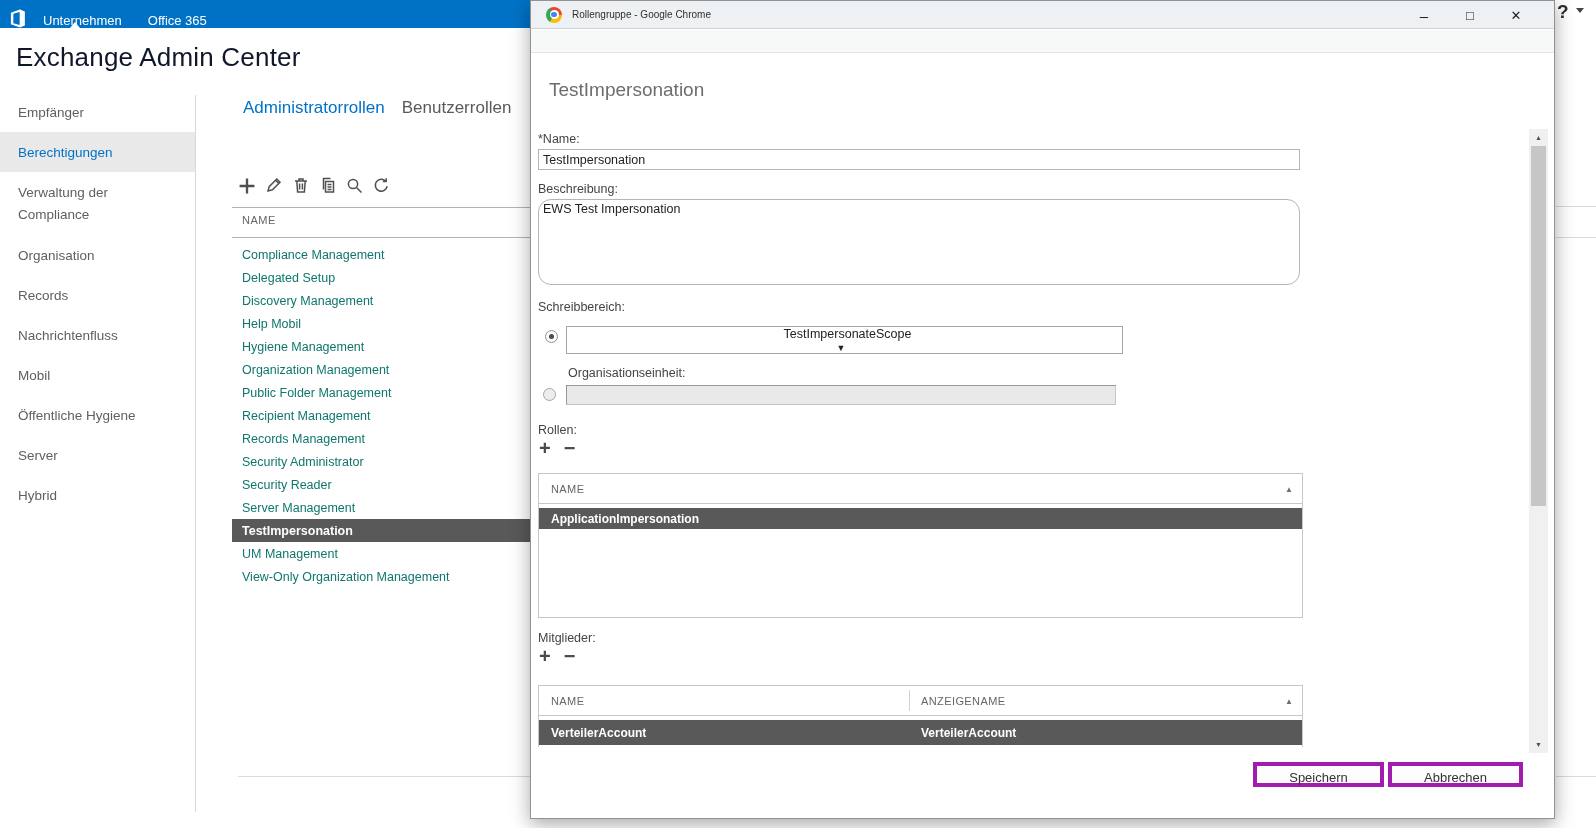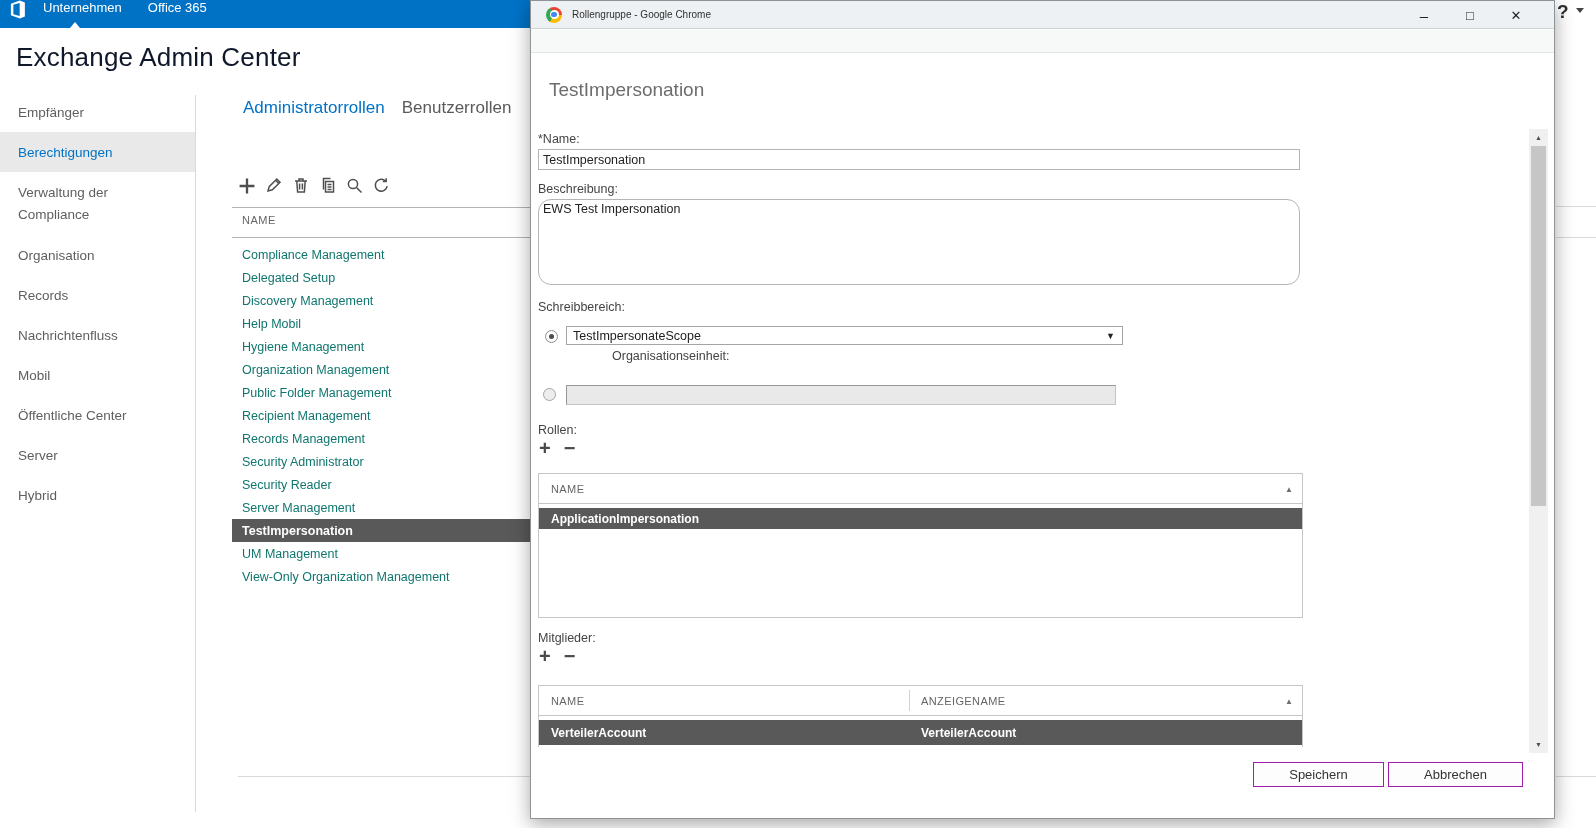--- a/index.html
+++ b/index.html
@@ -2,21 +2,21 @@
 <html><head>
 <meta charset="utf-8">
 <style>
   * { margin:0; padding:0; box-sizing:border-box; }
   html,body { width:1596px; height:828px; }
   body {
     position:relative; overflow:hidden; background:#fff;
     font-family:"Liberation Sans", sans-serif; color:#333;
   }
   
-  .suitebar { position:absolute; left:0; top:0; width:530px; height:28px; background:#0072c6; display:flex; align-items:flex-start; }
+  .suitebar { position:absolute; left:0; top:0; width:530px; height:28px; background:#0072c6; display:flex; align-items:flex-end; }
   .o-logo { margin-left:9px; display:flex; align-items:center; }
   .suite-tab { color:#fff; font-size:13px; margin-left:26px; position:relative; cursor:default; }
   .suite-tab.first { margin-left:17px; }
   .suite-caret { position:absolute; left:70px; bottom:0; width:0; height:0; border-left:5px solid transparent; border-right:5px solid transparent; border-bottom:6px solid #fff; }
   
   .eac-title { position:absolute; left:16px; top:42px; font-size:26px; font-weight:300; color:#0f172a; letter-spacing:.2px; }
   .help-wrap { position:absolute; left:1557px; top:1px; display:flex; align-items:flex-start; }
   .help-q { font-size:19px; font-weight:bold; color:#2e2e2e; }
   .help-caret { margin-left:7px; margin-top:7px; width:0; height:0; border-left:4px solid transparent; border-right:4px solid transparent; border-top:5px solid #444; }
   
@@ -64,21 +64,21 @@
   .pm-btn { font-size:20px; font-weight:bold; color:#4a4a4a; line-height:18px; cursor:default; }
   .dlg-table { position:absolute; border:1px solid #c6c6c6; background:#fff; }
   .dlg-thead { height:30px; display:flex; align-items:center; border-bottom:1px solid #c6c6c6; position:relative; }
   .th-label { font-size:11px; color:#666; letter-spacing:.4px; margin-left:12px; }
   .th-col2 { position:absolute; left:382px; }
   .th-divider { position:absolute; left:370px; top:4px; bottom:4px; width:1px; background:#d2d2d2; }
   .sort-arrow { position:absolute; right:9px; font-size:8px; color:#6d6d6d; top:11px; }
   .dlg-selrow { margin-top:4px; background:#595959; color:#fff; font-weight:bold; font-size:12px; display:flex; align-items:center; position:relative; }
   .dlg-selrow .cell1 { margin-left:12px; }
   .dlg-selrow .cell2 { position:absolute; left:382px; }
-  .dlg-btn { position:absolute; height:25px; border:1px solid #a21caf; background:#fdfdfd; font-size:13px; color:#333; text-align:center; line-height:23px; cursor:default; }
+  .dlg-btn { position:absolute; height:25px; border:4px solid #a21caf; background:#fdfdfd; font-size:13px; color:#333; text-align:center; line-height:23px; cursor:default; }
   
   .sb { position:absolute; left:998px; top:128px; width:19px; height:624px; background:#f0f0f0; }
   .sb-arrow { position:absolute; left:0; width:19px; height:17px; text-align:center; font-size:7px; color:#505050; line-height:17px; cursor:default; }
   .sb-thumb { position:absolute; left:2px; top:17px; width:15px; height:360px; background:#c6c6c6; cursor:default; }
 </style>
 </head>
 <body>
 
 <div class="suitebar">
   <span class="o-logo">
@@ -99,21 +99,21 @@
 
 <div class="vdivider"></div>
 <div class="sidebar">
   <div class="snav-item">Empfänger</div>
   <div class="snav-item selected">Berechtigungen</div>
   <div class="snav-item tall">Verwaltung der Compliance</div>
   <div class="snav-item">Organisation</div>
   <div class="snav-item">Records</div>
   <div class="snav-item">Nachrichtenfluss</div>
   <div class="snav-item">Mobil</div>
-  <div class="snav-item">Öffentliche Center</div>
+  <div class="snav-item">Öffentliche Hygiene</div>
   <div class="snav-item">Server</div>
   <div class="snav-item">Hybrid</div>
 </div>
 
 <div class="main-tabs">
   <span class="main-tab active">Administratorrollen</span>
   <span class="main-tab">Benutzerrollen</span>
 </div>
 
 <div class="toolbar">
@@ -194,26 +194,26 @@
   <div class="dlg-heading">TestImpersonation</div>
 
   <div class="dlg-label" style="left:7px; top:131px;">*Name:</div>
   <input class="dlg-input" style="left: 7px; top: 148px; width: 762px; height: 21px;" value="TestImpersonation">
 
   <div class="dlg-label" style="left:7px; top:181px;">Beschreibung:</div>
   <textarea class="dlg-input dlg-textarea" style="left: 7px; top: 198px; width: 762px; height: 86px; border-radius: 13px;">EWS Test Impersonation</textarea>
 
   <div class="dlg-label" style="left:7px; top:299px;">Schreibbereich:</div>
   <span class="radio on" style="left:14px; top:329px;"></span>
-  <div class="dropdown" style="left:35px; top:325px; width:557px; height:19px;">
+  <div class="dropdown" style="left:35px; top:325px; width:557px; height:28px;flex-direction:column;">
     <span class="dd-text">TestImpersonateScope</span>
     <span class="dd-caret">▼</span>
   </div>
 
-  <div class="dlg-label" style="left:37px; top:348px;margin-left:44px;">Organisationseinheit:</div>
+  <div class="dlg-label" style="left:37px; top:365px;">Organisationseinheit:</div>
   <span class="radio off" style="left:12px; top:387px;"></span>
   <div class="disabled-field" style="left:35px; top:384px; width:550px; height:20px;"></div>
 
   <div class="dlg-label" style="left:7px; top:422px;">Rollen:</div>
   <div class="pm-group" style="left:8px; top:438px;">
     <span class="pm-btn">+</span>
     <span class="pm-btn">−</span>
   </div>
   <div class="dlg-table" style="left:7px; top:472px; width:765px; height:145px;">
     <div class="dlg-thead">

